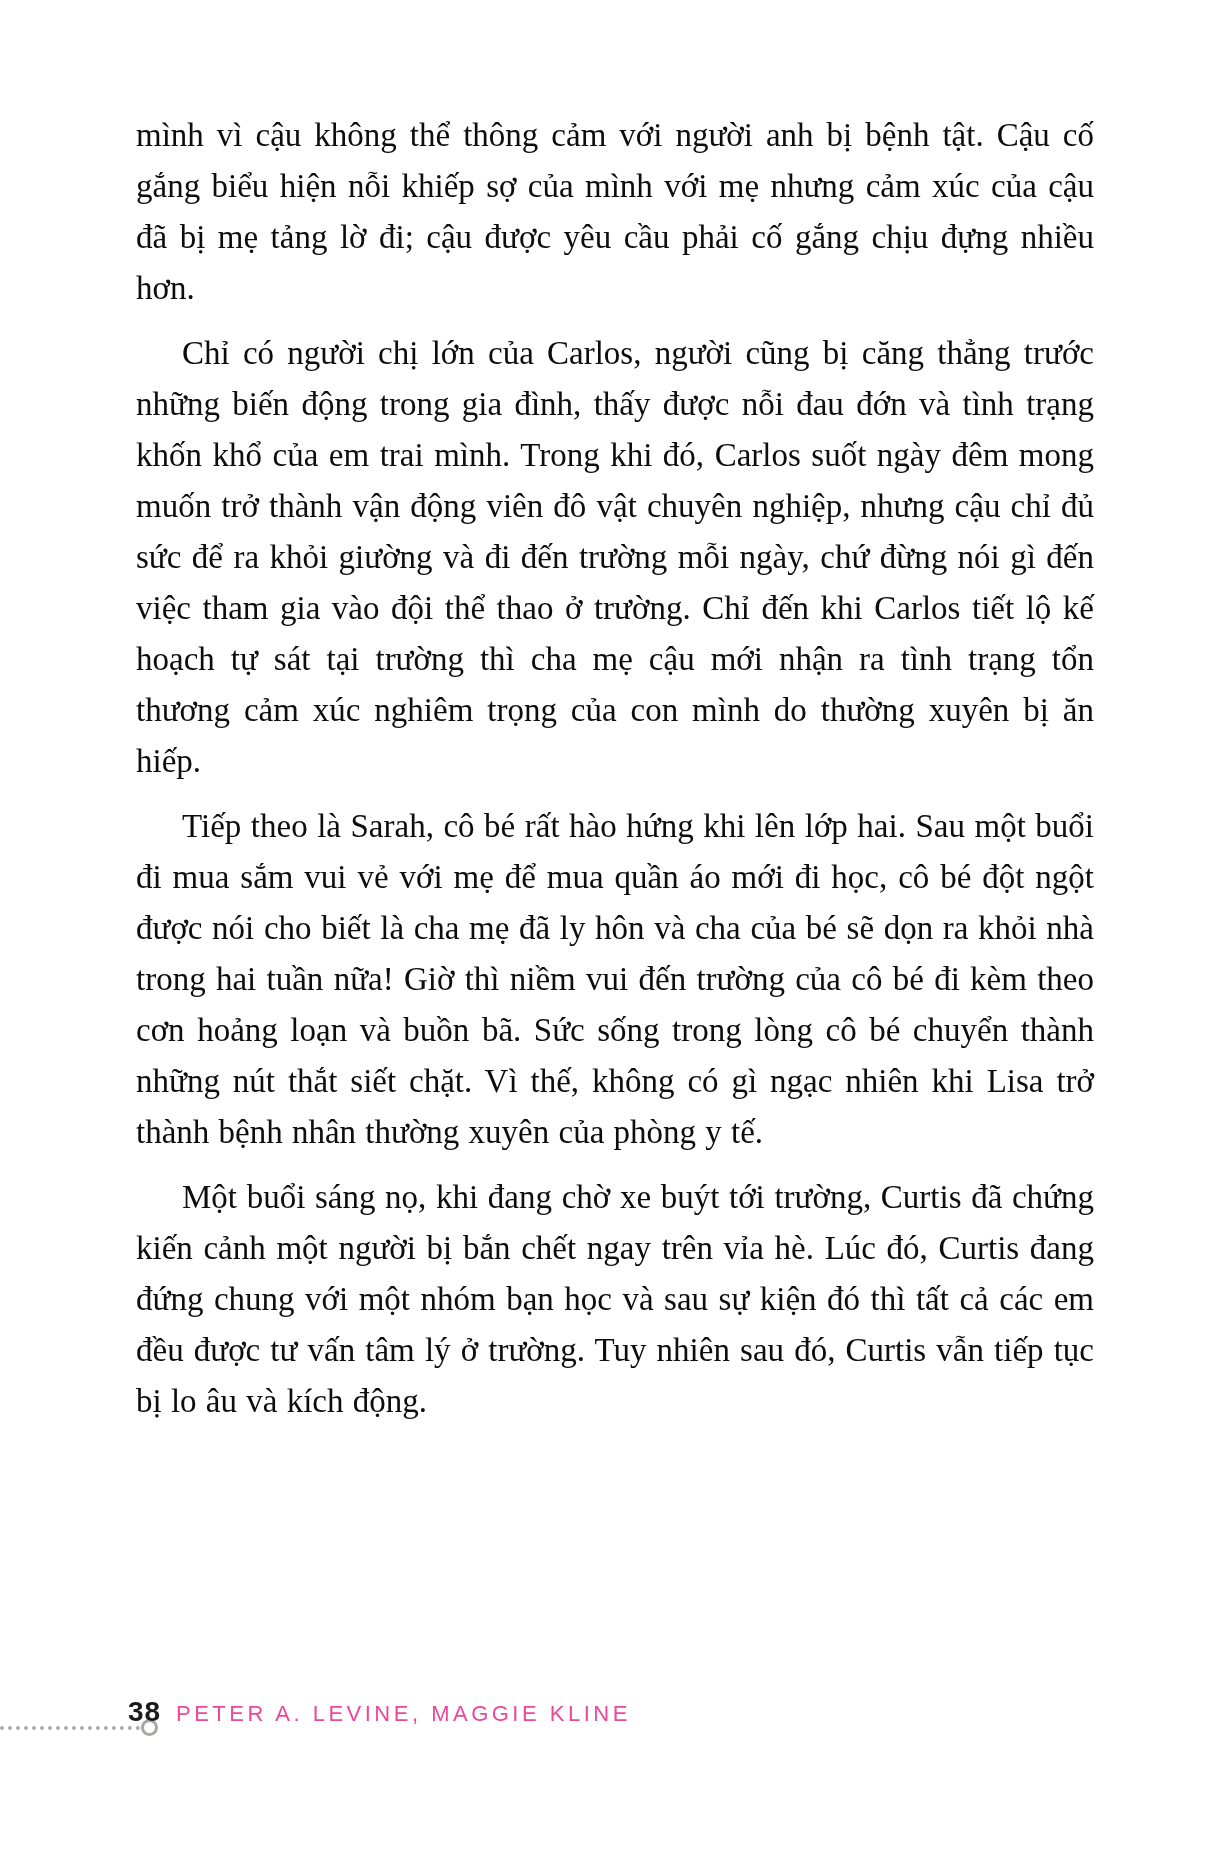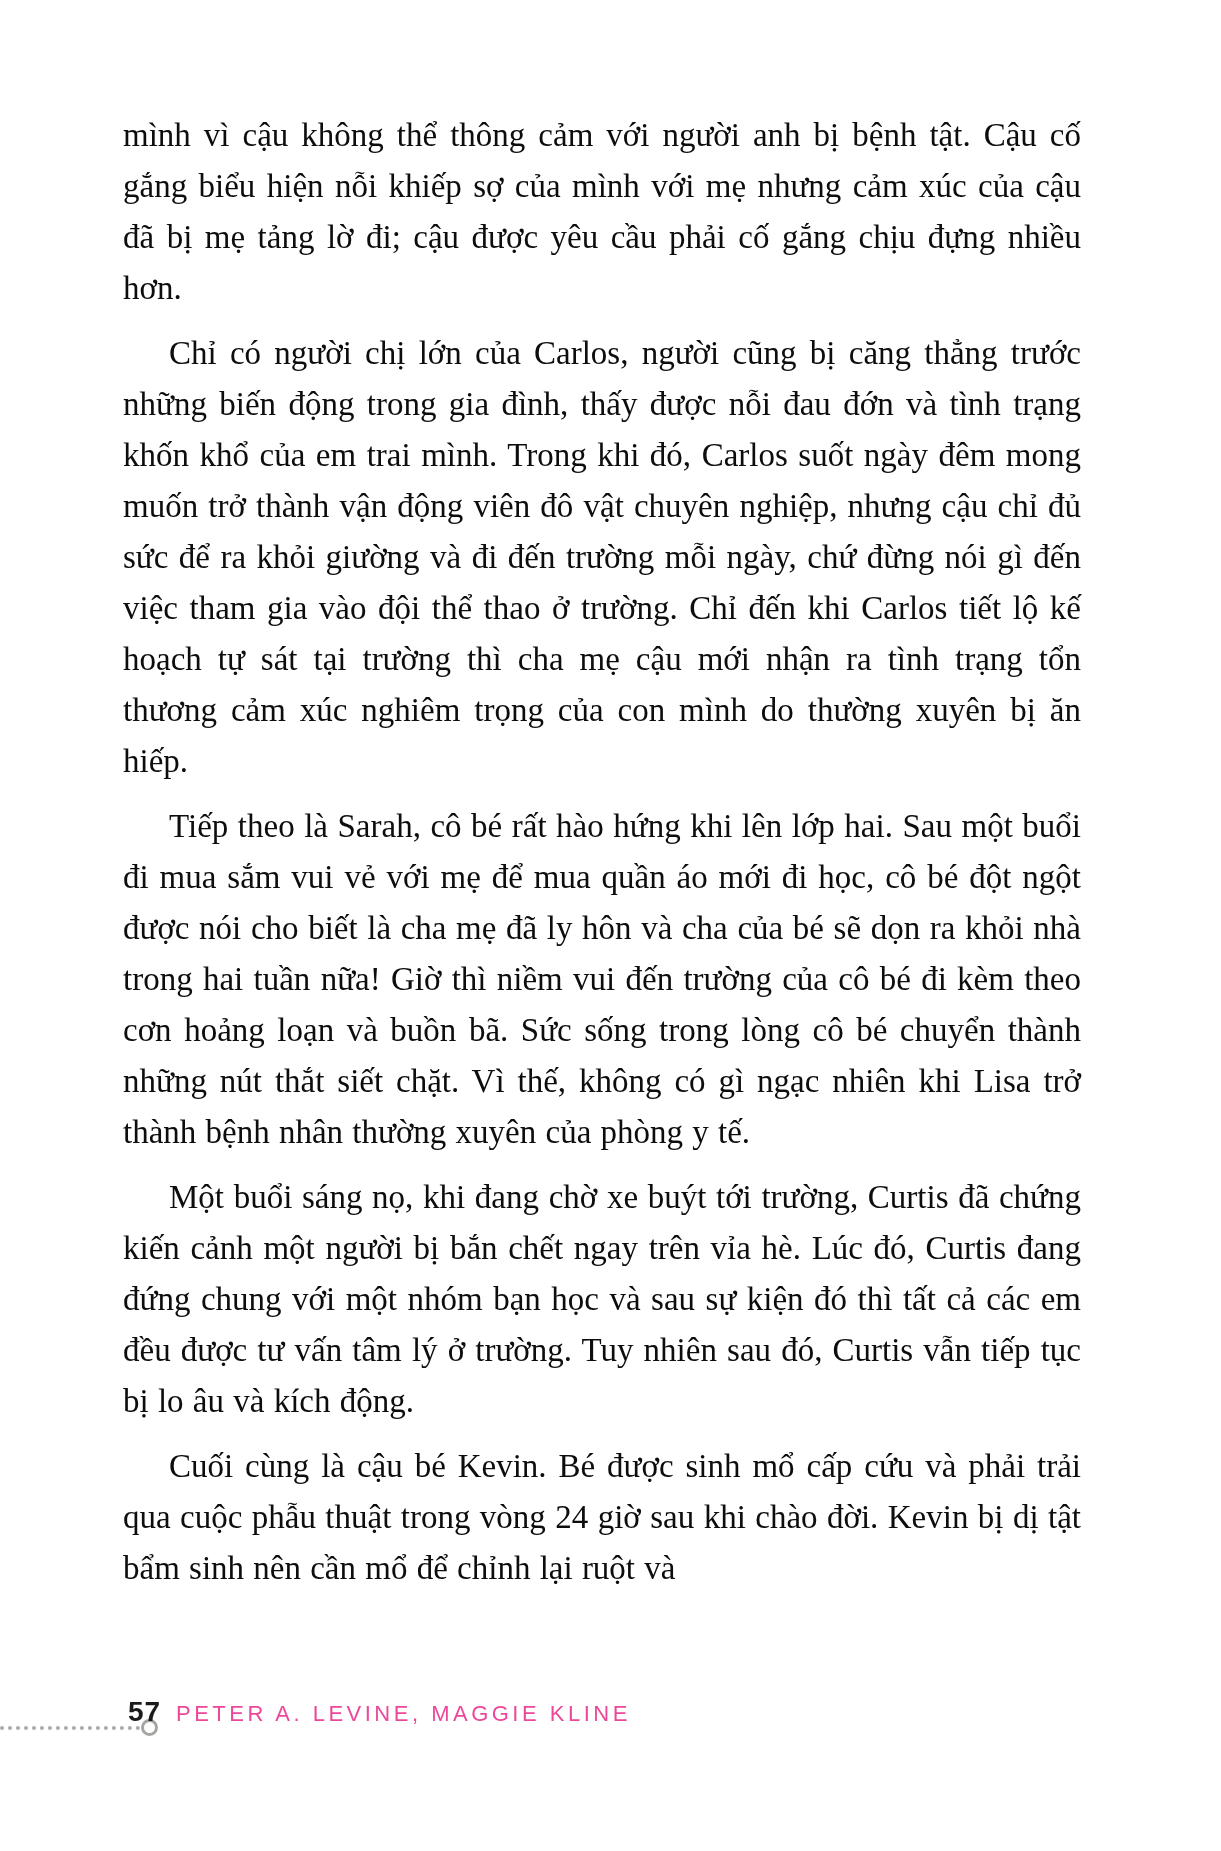--- a/index.html
+++ b/index.html
@@ -11,21 +11,21 @@
     position: relative;
     width: 1221px;
     height: 1851px;
     background: #ffffff;
     overflow: hidden;
     font-family: "Liberation Serif", "DejaVu Serif", serif;
     color: #0d0d0d;
   }
   .text-block {
     position: absolute;
-    left: 123px;
+    left: 136px;
     top: 110px;
     width: 958px;
     font-size: 33px;
     line-height: 51px;
     text-align: justify;
   }
   .para {
     margin: 0 0 14px 0;
     word-spacing: 1px;
   }
@@ -79,23 +79,22 @@
 </head>
 <body>
 
 <div class="page">
 
   <div class="text-block">
     <p class="para">mình vì cậu không thể thông cảm với người anh bị bệnh tật. Cậu cố gắng biểu hiện nỗi khiếp sợ của mình với mẹ nhưng cảm xúc của cậu đã bị mẹ tảng lờ đi; cậu được yêu cầu phải cố gắng chịu đựng nhiều hơn.</p>
     <p class="para indent">Chỉ có người chị lớn của Carlos, người cũng bị căng thẳng trước những biến động trong gia đình, thấy được nỗi đau đớn và tình trạng khốn khổ của em trai mình. Trong khi đó, Carlos suốt ngày đêm mong muốn trở thành vận động viên đô vật chuyên nghiệp, nhưng cậu chỉ đủ sức để ra khỏi giường và đi đến trường mỗi ngày, chứ đừng nói gì đến việc tham gia vào đội thể thao ở trường. Chỉ đến khi Carlos tiết lộ kế hoạch tự sát tại trường thì cha mẹ cậu mới nhận ra tình trạng tổn thương cảm xúc nghiêm trọng của con mình do thường xuyên bị ăn hiếp.</p>
     <p class="para indent">Tiếp theo là Sarah, cô bé rất hào hứng khi lên lớp hai. Sau một buổi đi mua sắm vui vẻ với mẹ để mua quần áo mới đi học, cô bé đột ngột được nói cho biết là cha mẹ đã ly hôn và cha của bé sẽ dọn ra khỏi nhà trong hai tuần nữa! Giờ thì niềm vui đến trường của cô bé đi kèm theo cơn hoảng loạn và buồn bã. Sức sống trong lòng cô bé chuyển thành những nút thắt siết chặt. Vì thế, không có gì ngạc nhiên khi Lisa trở thành bệnh nhân thường xuyên của phòng y tế.</p>
     <p class="para indent">Một buổi sáng nọ, khi đang chờ xe buýt tới trường, Curtis đã chứng kiến cảnh một người bị bắn chết ngay trên vỉa hè. Lúc đó, Curtis đang đứng chung với một nhóm bạn học và sau sự kiện đó thì tất cả các em đều được tư vấn tâm lý ở trường. Tuy nhiên sau đó, Curtis vẫn tiếp tục bị lo âu và kích động.</p>
-    <p class="para indent">Cuối cùng là cậu bé Kevin. Bé được sinh mổ cấp cứu và phải trải qua cuộc phẫu thuật trong vòng 24 giờ sau khi chào đời. Kevin bị dị tật bẩm sinh nên cần mổ để chỉnh lại ruột và</p>
   </div>
 
   <div class="footer">
     <div class="dotted-line"></div>
     <div class="circle-ornament"></div>
-    <span class="page-num">57</span>
+    <span class="page-num">38</span>
     <span class="running-title">PETER A. LEVINE, MAGGIE KLINE</span>
   </div>
 
 </div>
 
 </body></html>

